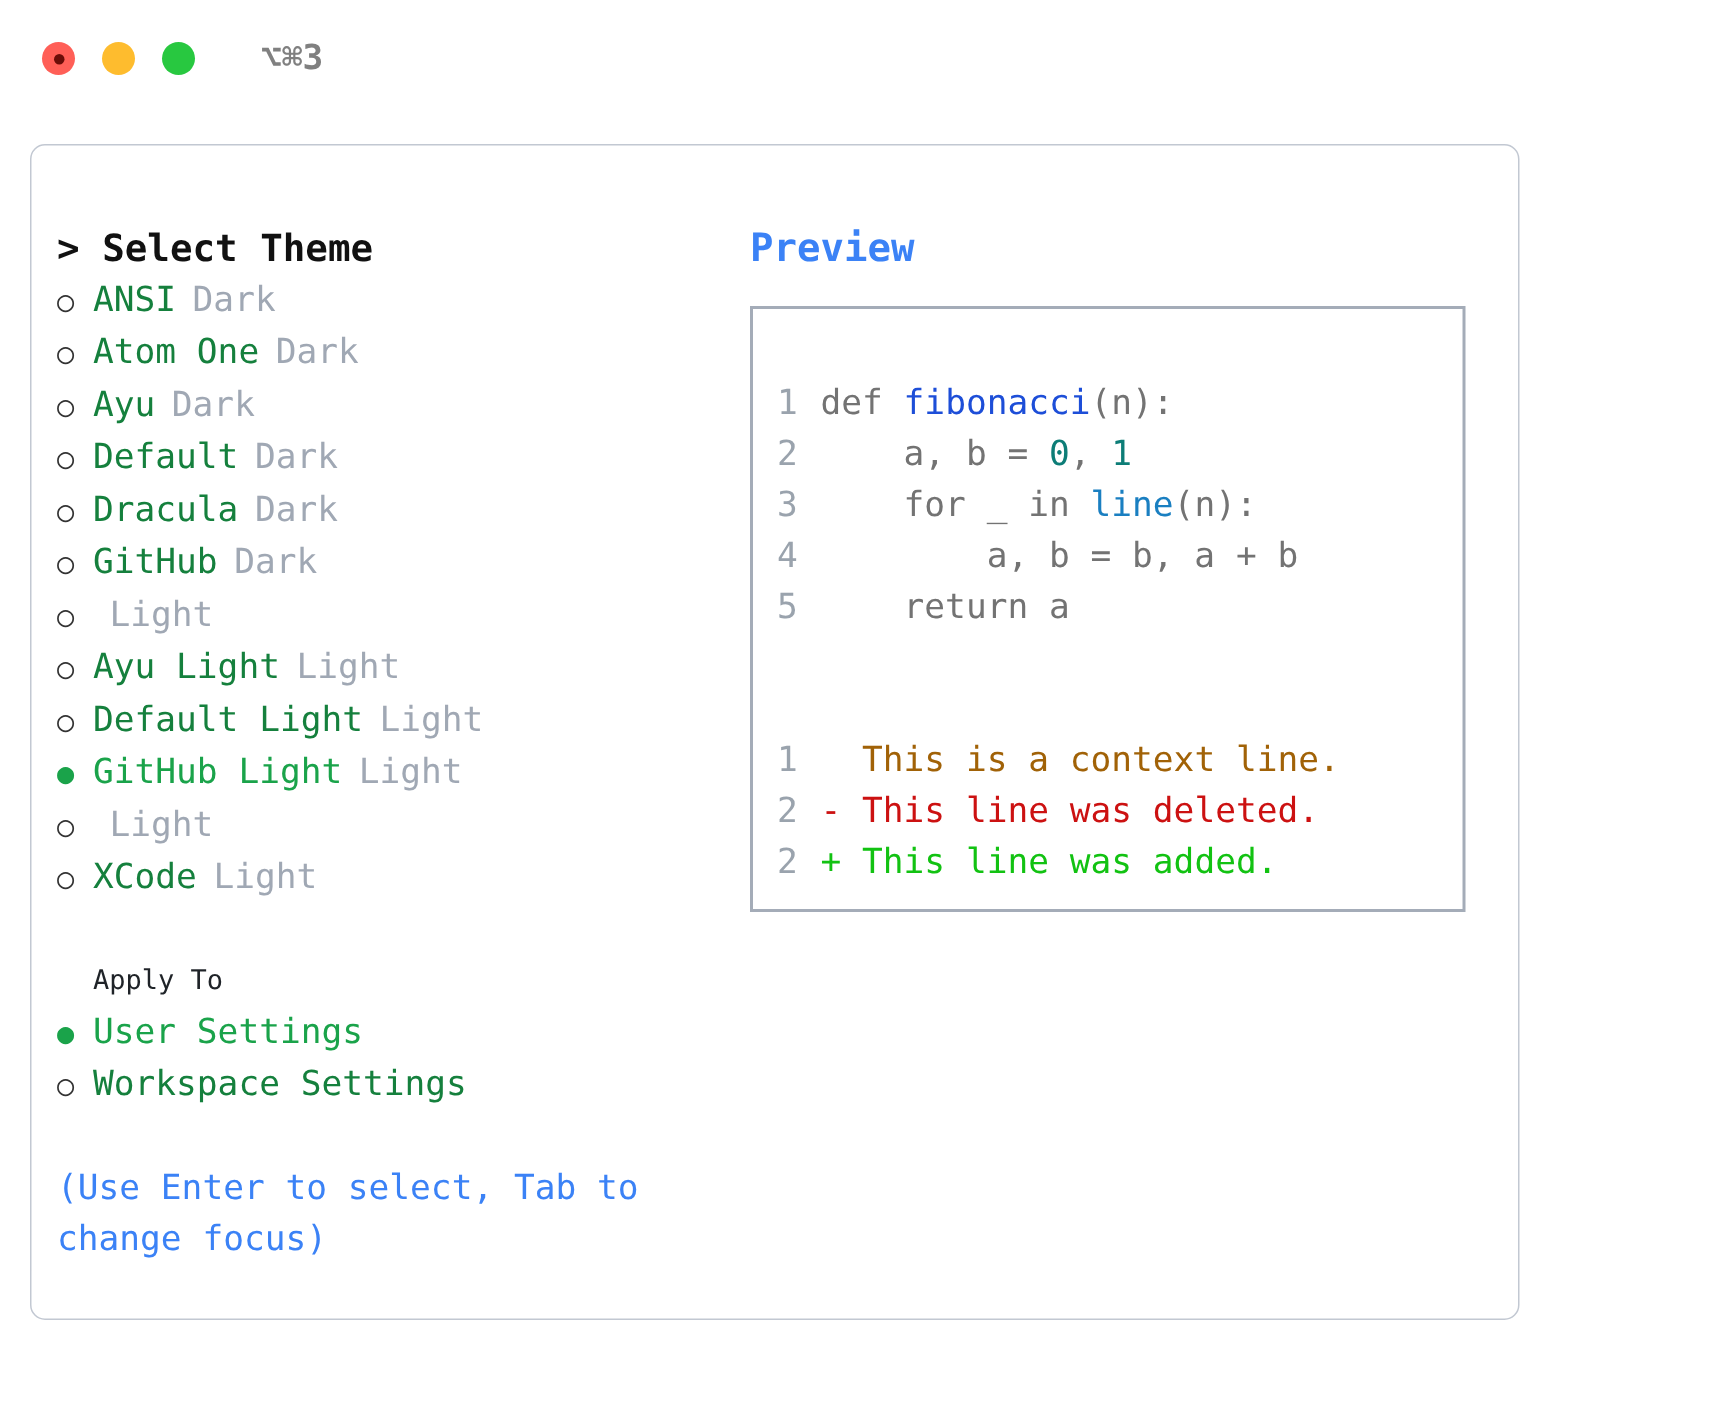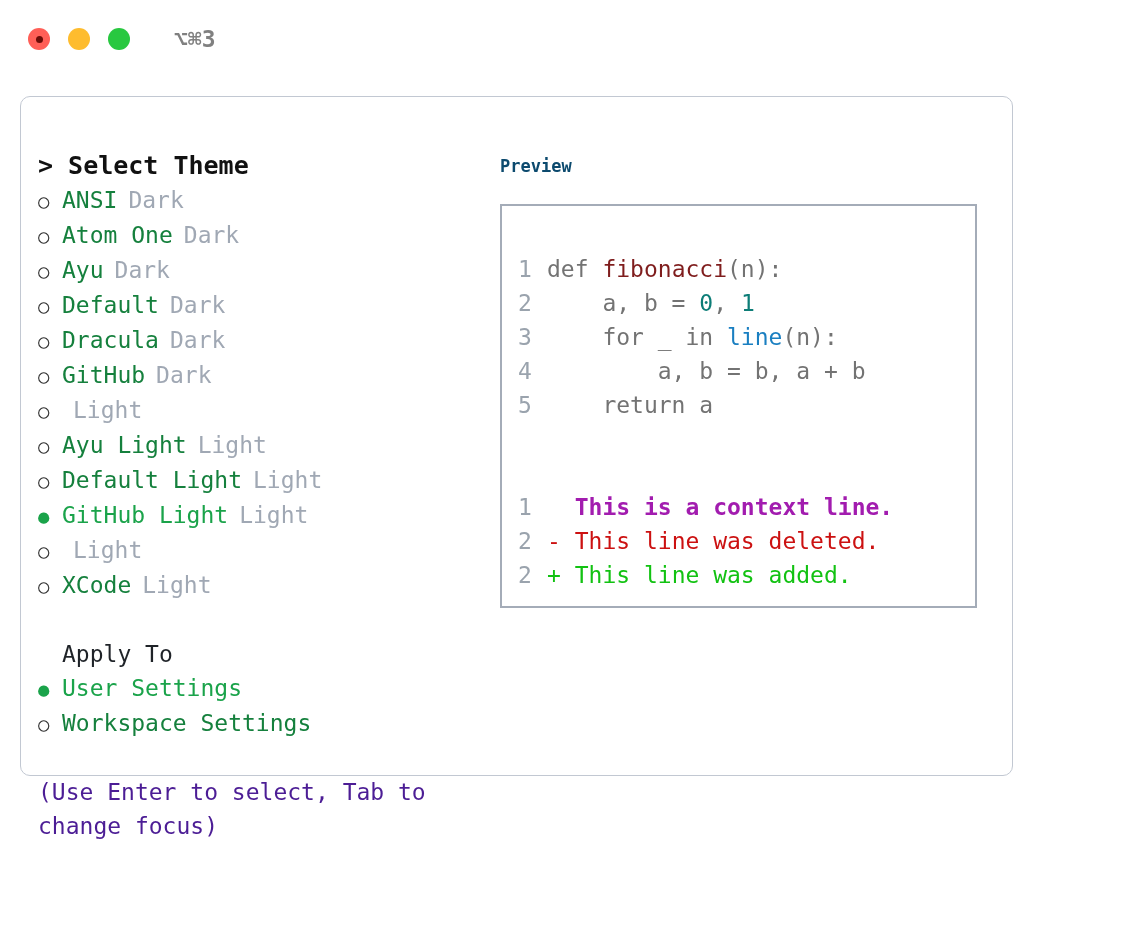--- a/index.html
+++ b/index.html
@@ -59,21 +59,21 @@
     font-weight: bold;
     color: #808080;
     letter-spacing: 0px;
   }
   
   .panel {
     position: absolute;
     left: 20px;
     top: 96px;
     width: 993px;
-    height: 680px;
+    height: 784px;
     border: 1px solid #c2c8d2;
     border-radius: 10px;
     box-sizing: border-box;
     background: #ffffff;
   }
   .panel-inner {
     position: absolute;
     left: 0; top: 0;
     width: 100%;
     height: 100%;
@@ -117,39 +117,39 @@
   .row-name {
     color: #15803d;
   }
   .row.selected .row-name { color: #1aa34a; }
   .row-tag {
     color: #a0a8b4;
     margin-left: 11px;
   }
   .spacer-row { height: 34px; }
   .apply-heading {
-    font-size: 23px;
+    font-size: 18px;
     color: #1f2328;
     line-height: 34px;
     padding-left: 24px;
     white-space: pre;
   }
   .hint {
     margin-top: 34px;
     font-size: 23px;
-    color: #4c1d95;
+    color: #3b82f6;
     line-height: 34px;
     width: 400px;
     white-space: pre-wrap;
   }
   
   .preview-title {
-    font-size: 17px;
+    font-size: 26px;
     font-weight: bold;
-    color: #0c4a6e;
+    color: #3b82f6;
     line-height: 34px;
     white-space: pre;
   }
   .preview-box {
     margin-top: 21px;
     width: 477px;
     height: 404px;
     border: 2px solid #a4acb8;
     box-sizing: border-box;
     padding: 46px 0 0 16px;
@@ -161,25 +161,25 @@
     line-height: 34px;
     white-space: pre;
   }
   .lineno {
     color: #9aa3ad;
     width: 29px;
     flex: none;
     text-align: left;
   }
   .code-text { color: #737373; }
-  .tok-fn   { color: #7f1d1d; text-align: right; }
+  .tok-fn   { color: #1d4ed8; text-align: right; }
   .tok-num  { color: #0d7d77; }
   .tok-call { color: #1a7fc1; }
   .blank-code-line { height: 34px; }
-  .diff-ctx { color: #a21caf; font-weight: bold; }
+  .diff-ctx { color: #a16207; }
   .diff-del { color: #cc1111; }
   .diff-add { color: #12c212; }
 </style>
 </head>
 <body>
 
 <div class="window">
 
   <div class="titlebar">
     <div class="dots">

